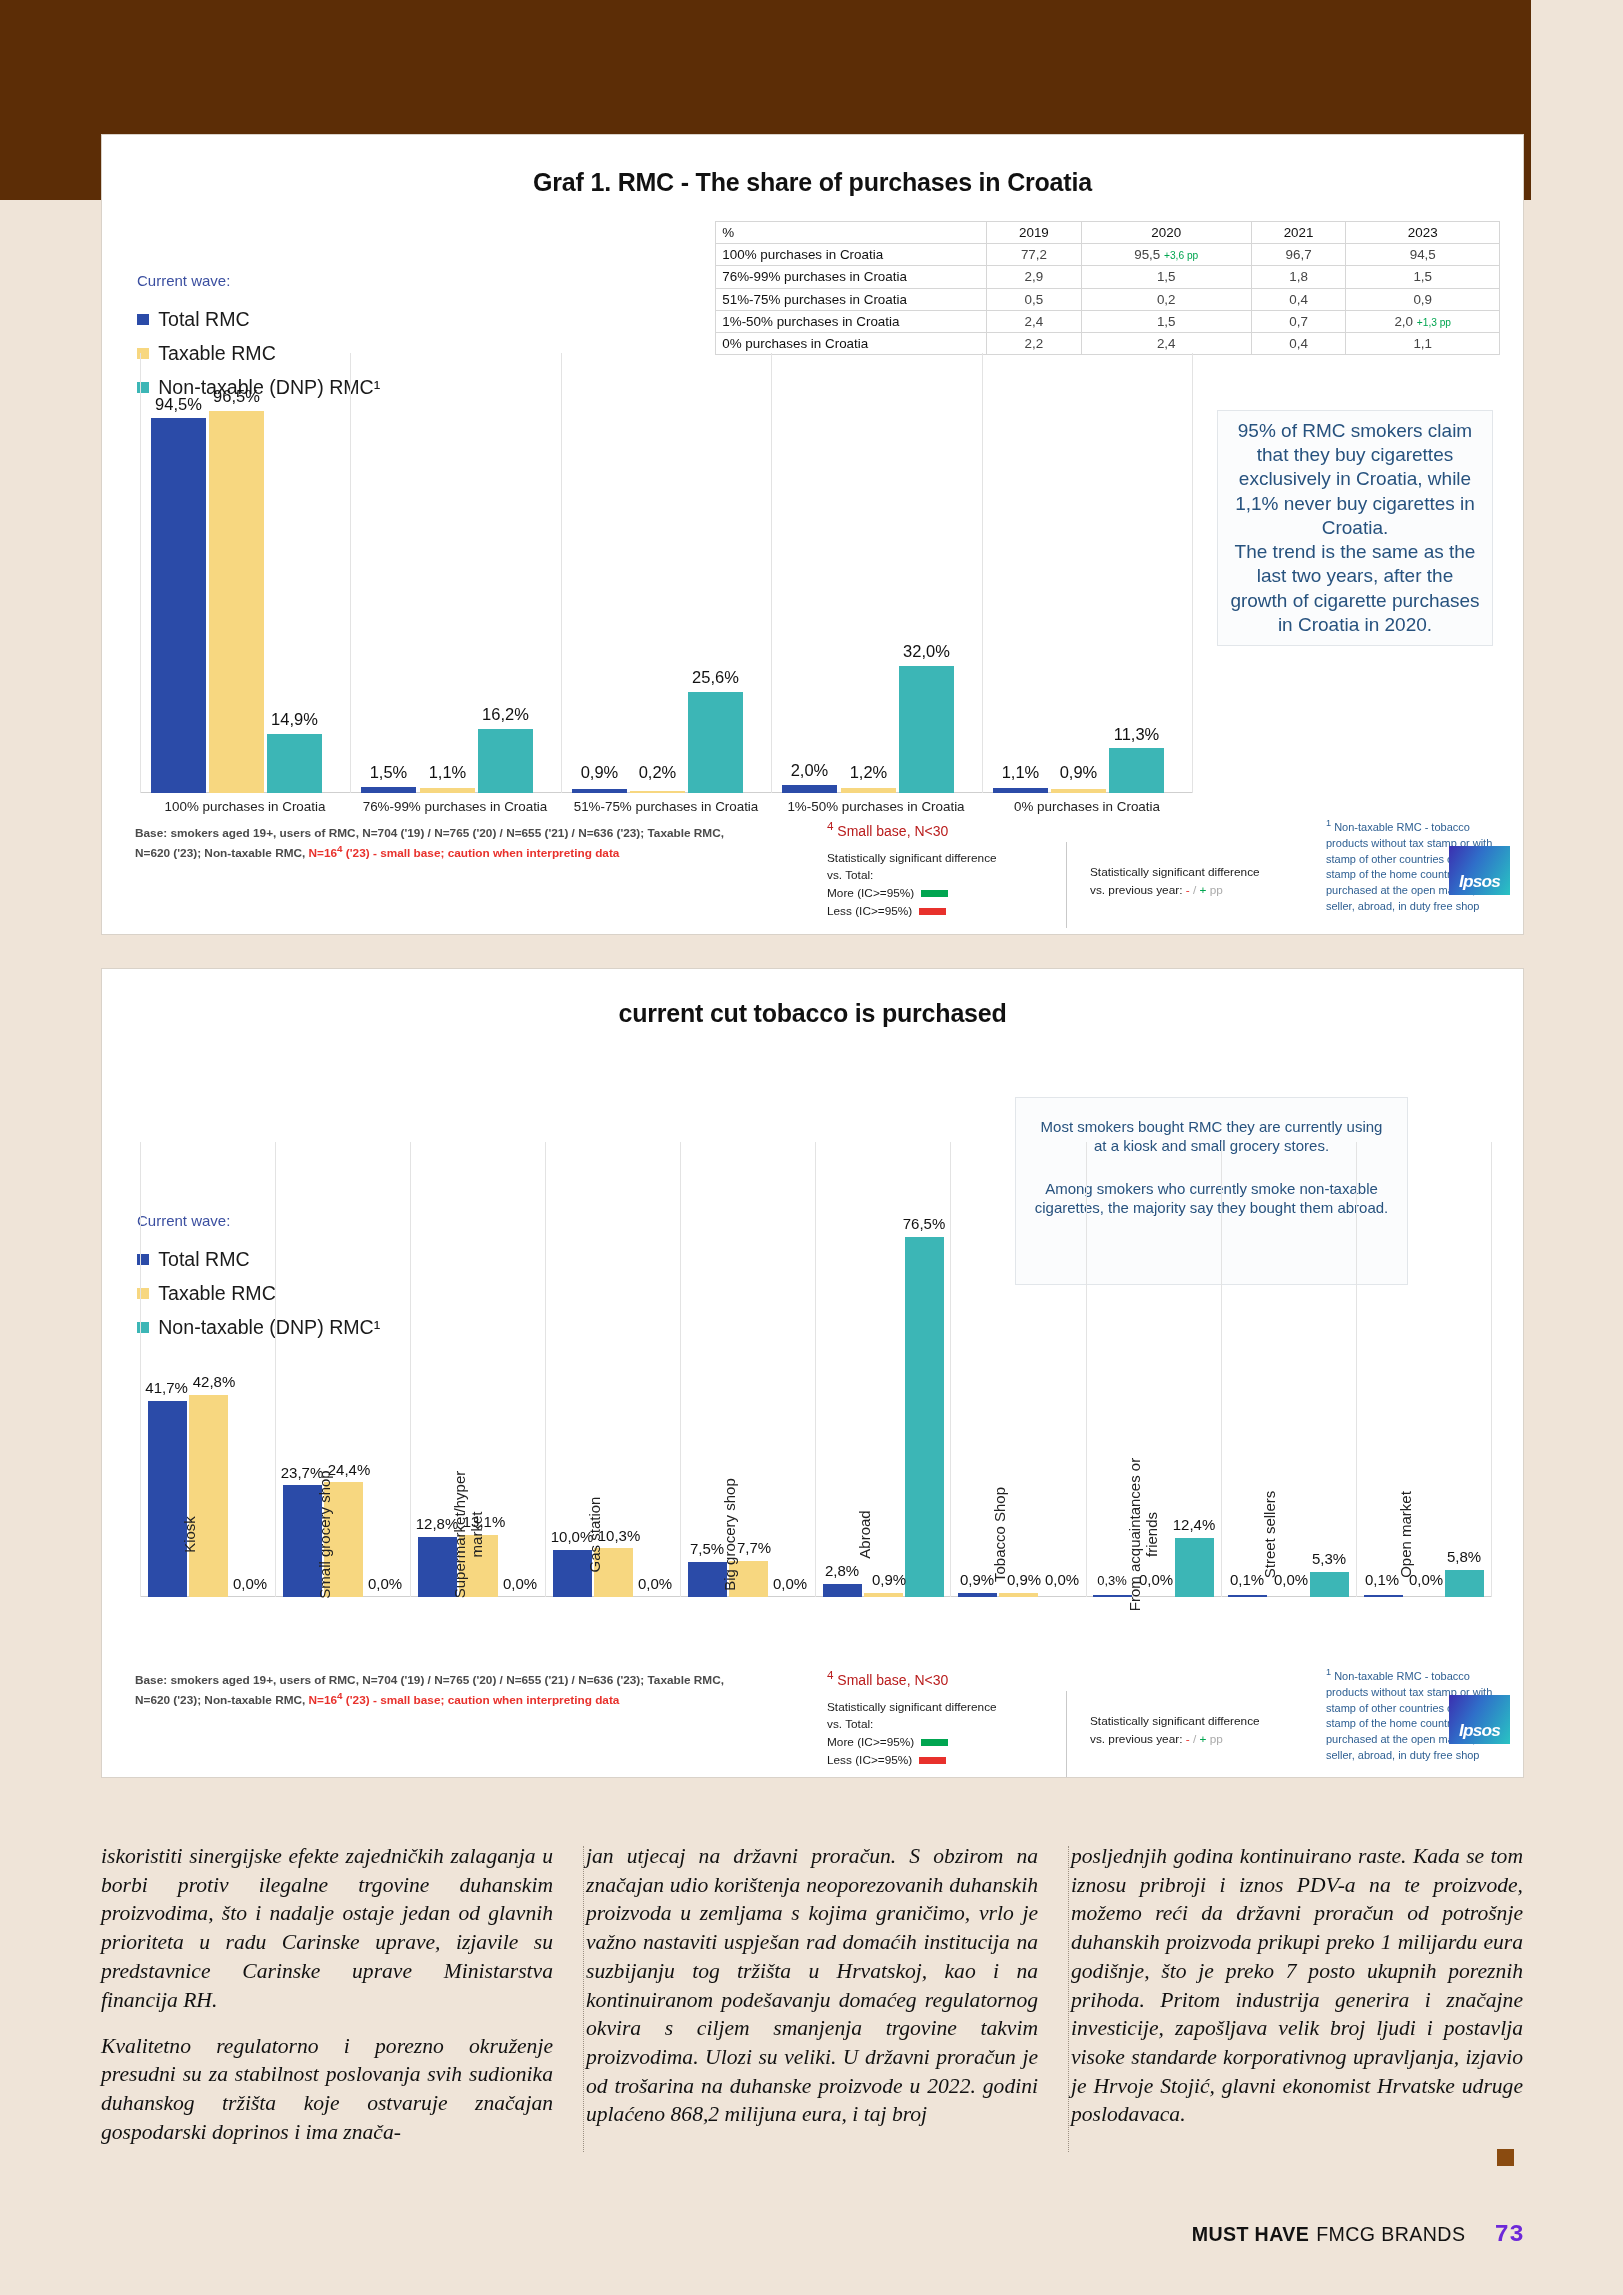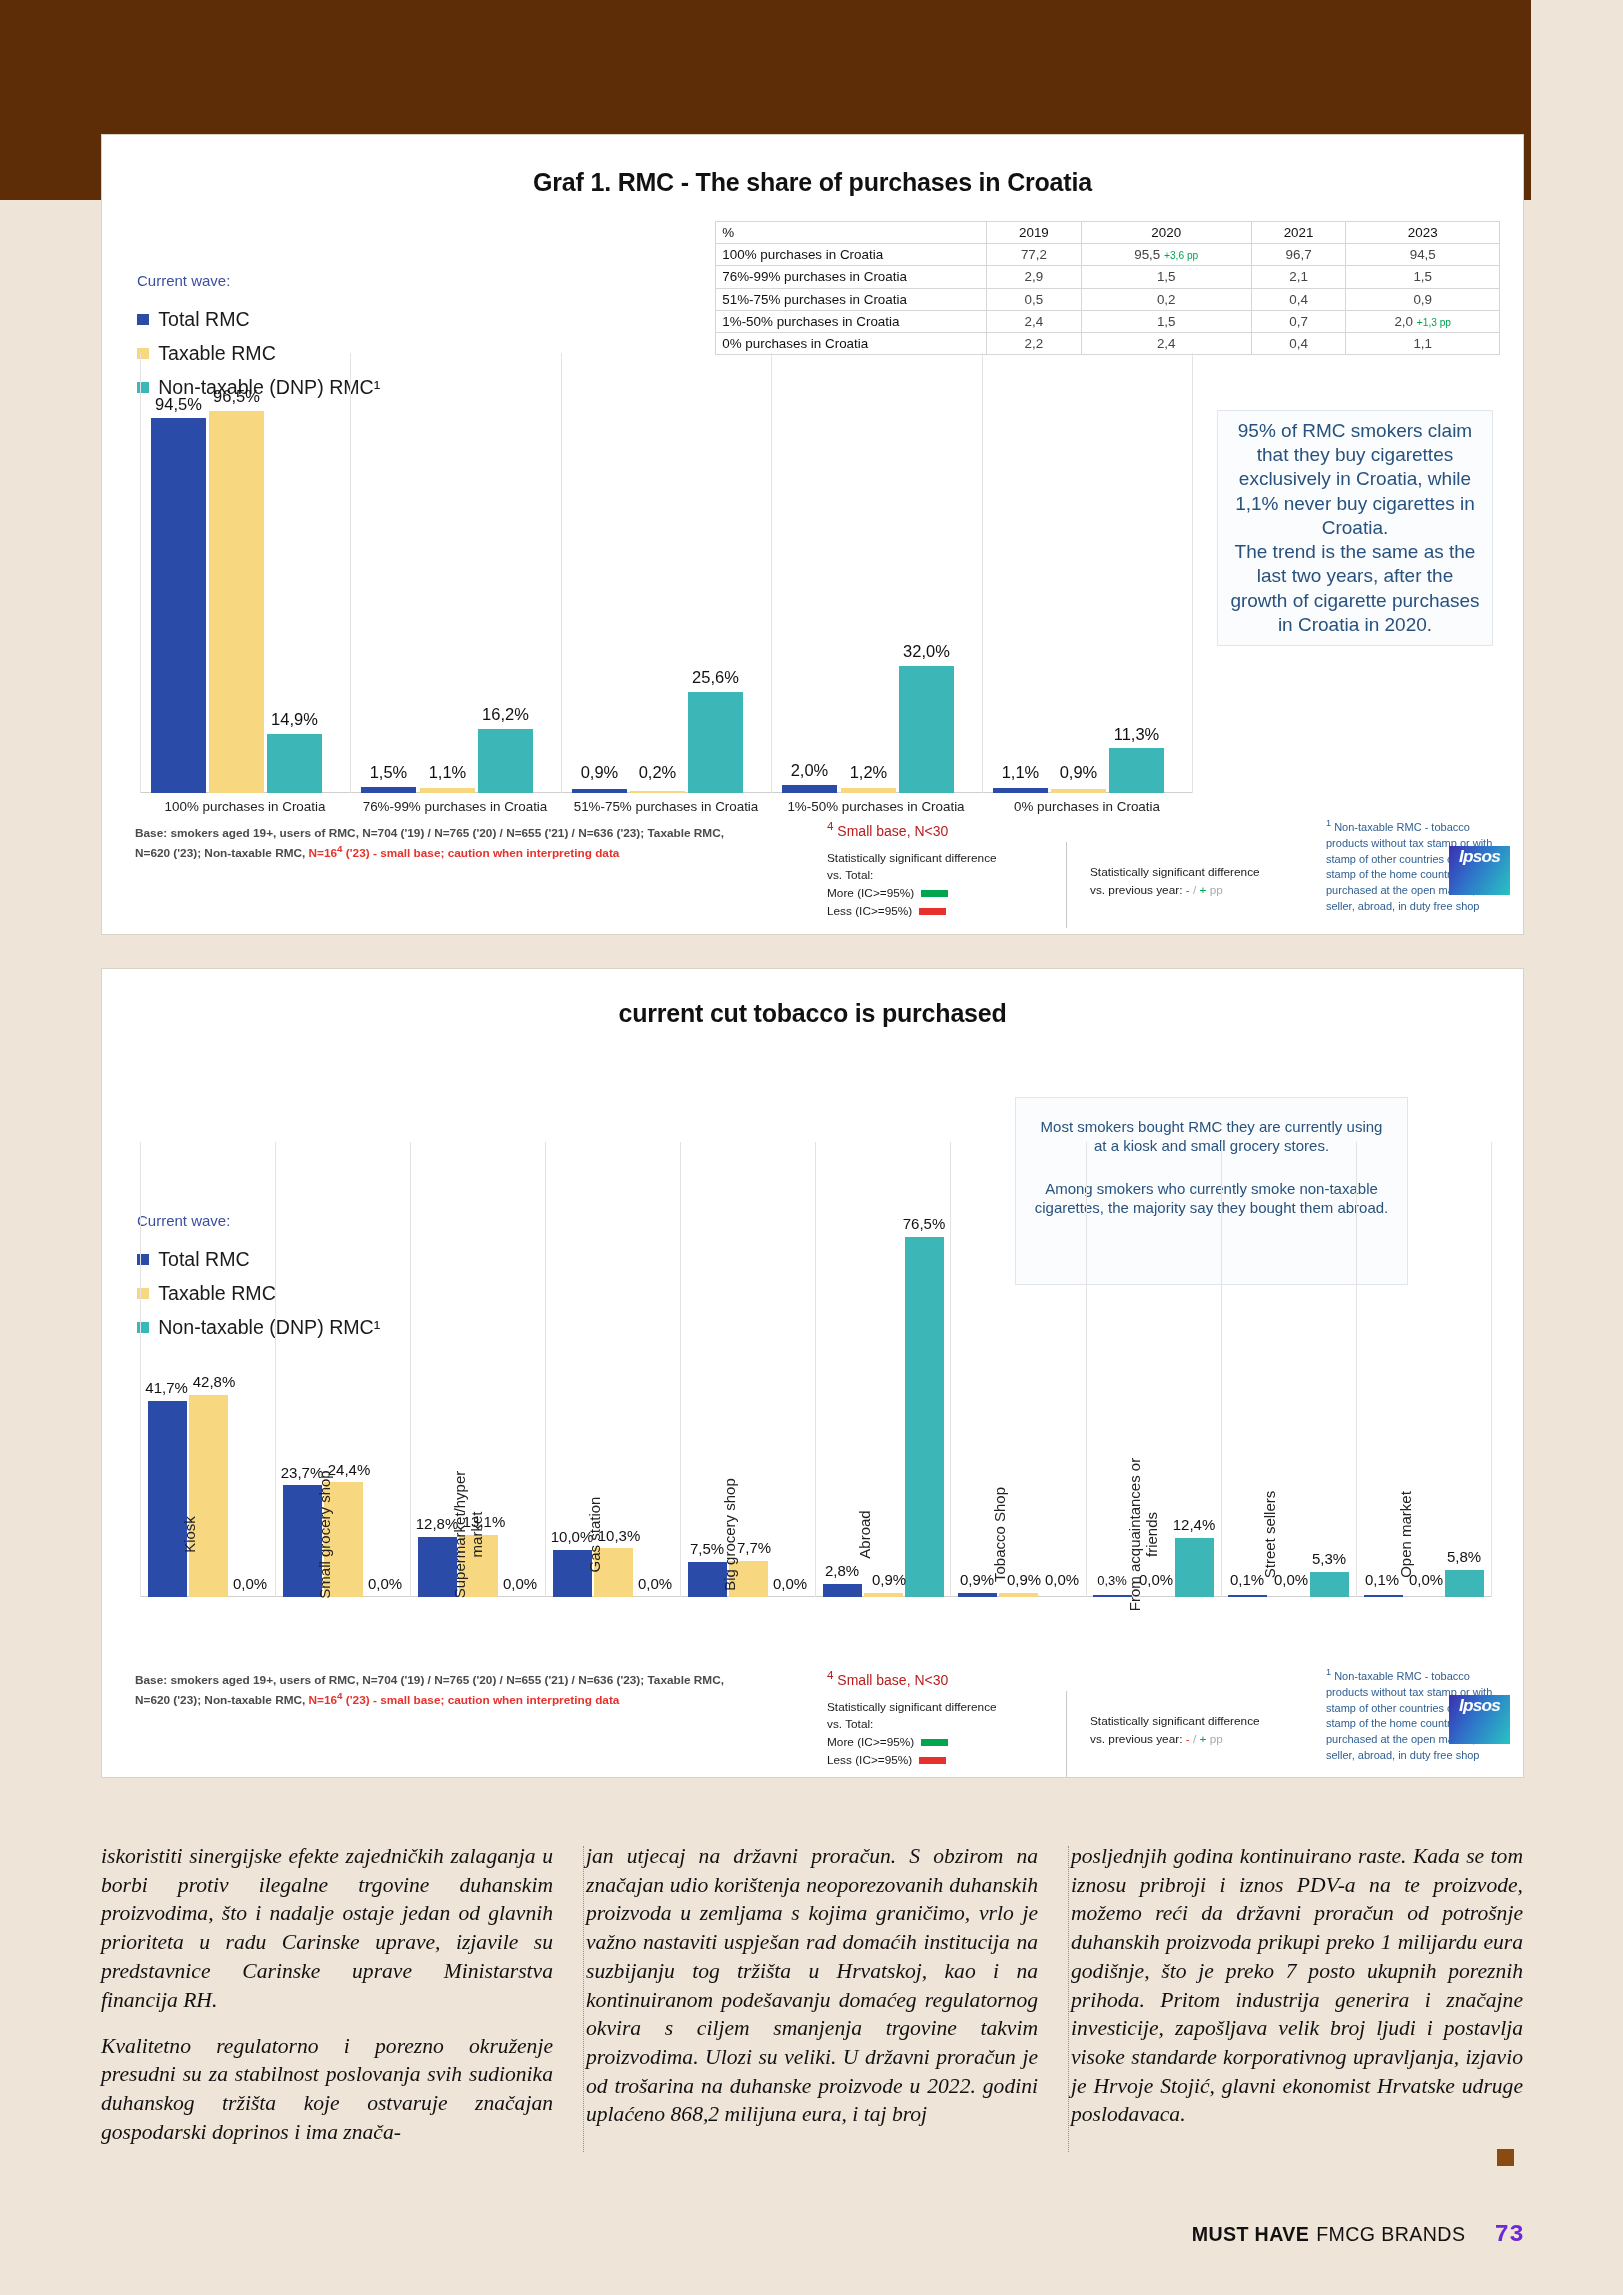--- a/index.html
+++ b/index.html
@@ -108,21 +108,21 @@
   .sigbar.g { background: #00a550; }
   .sigbar.r { background: #e8312c; }
   .vline { position: absolute; width: 0.8px; background: #c9c9c9; }
   .fn-blue {
     position: absolute; font-size: 11px; color: #2e5f92; line-height: 1.45;
   }
   .ipsos {
     position: absolute; width: 61px; height: 49px;
     background: linear-gradient(120deg, #3b2fb0 0%, #2f6fc9 40%, #29c3c3 100%);
     color: #fff; font-size: 17.3px; font-weight: bold; font-style: italic;
-    display: flex; justify-content: center;
+    display: flex; align-items: flex-end; justify-content: center;
     padding-bottom: 3.1px; letter-spacing: -0.8px;
   }
 
   
   .cols {
     position: absolute; left: 101px; top: 1842px; width: 1423px; height: 330px;
     display: flex; gap: 33px;
   }
   .col {
     width: 452px;
@@ -192,21 +192,21 @@
         <span>95,5</span>
         <span class="pp-up">+3,6 pp</span>
       </td>
       <td>96,7</td>
       <td>94,5</td>
     </tr>
     <tr>
       <td class="lft">76%-99% purchases in Croatia</td>
       <td>2,9</td>
       <td>1,5</td>
-      <td>2,1</td>
+      <td>1,8</td>
       <td>1,5</td>
     </tr>
     <tr>
       <td class="lft">51%-75% purchases in Croatia</td>
       <td>0,5</td>
       <td>0,2</td>
       <td>0,4</td>
       <td>0,9</td>
     </tr>
     <tr>

